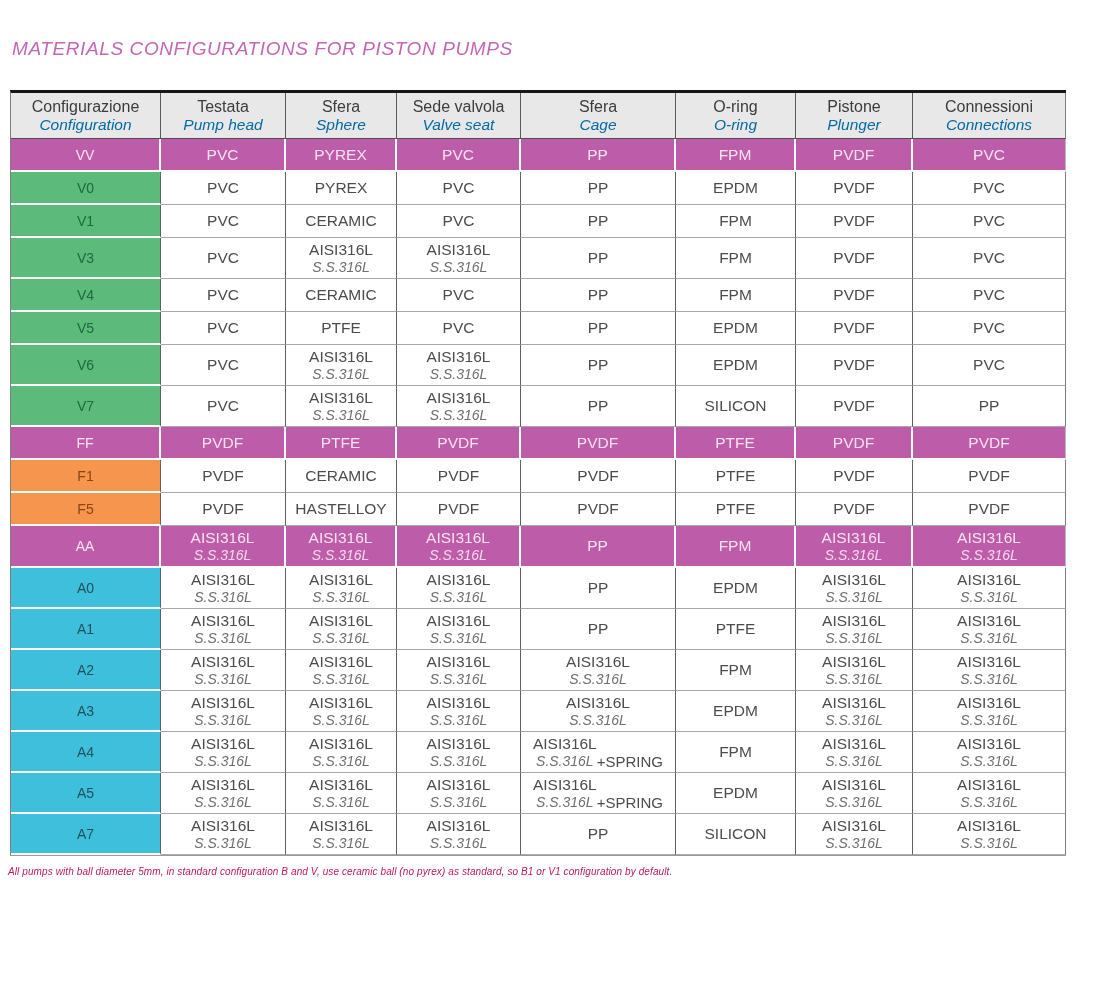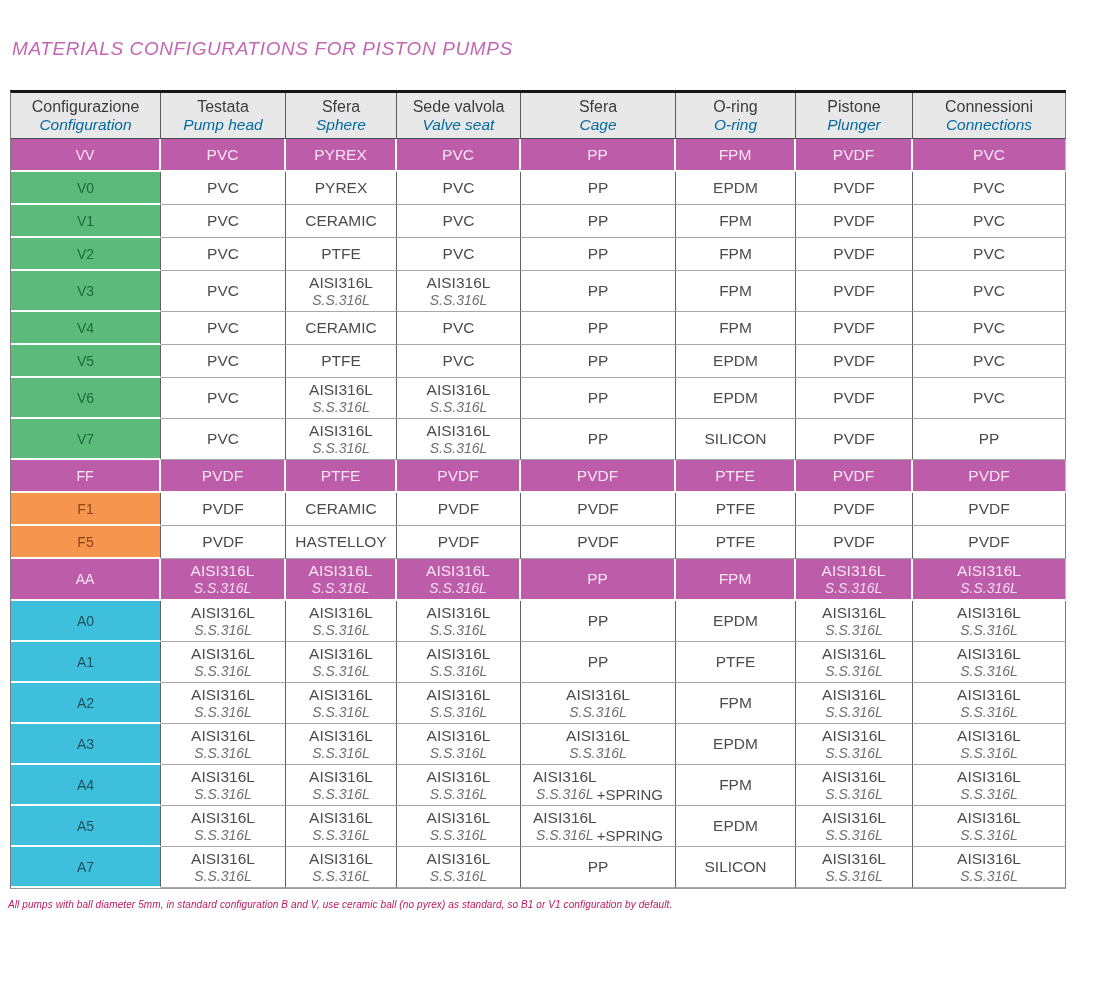--- a/index.html
+++ b/index.html
@@ -141,30 +141,20 @@
           <td class="cfg">V1</td>
           <td>PVC</td>
           <td>CERAMIC</td>
           <td>PVC</td>
           <td>PP</td>
           <td>FPM</td>
           <td>PVDF</td>
           <td>PVC</td>
         </tr>
         <tr class="row-green">
-          <td class="cfg">V2</td>
-          <td>PVC</td>
-          <td>PTFE</td>
-          <td>PVC</td>
-          <td>PP</td>
-          <td>FPM</td>
-          <td>PVDF</td>
-          <td>PVC</td>
-        </tr>
-        <tr class="row-green">
           <td class="cfg">V3</td>
           <td>PVC</td>
           <td>
             <div class="cellflex">
               <div class="stack">
                 <div class="main">AISI316L</div>
                 <div class="sub">S.S.316L</div>
               </div>
             </div>
           </td>

